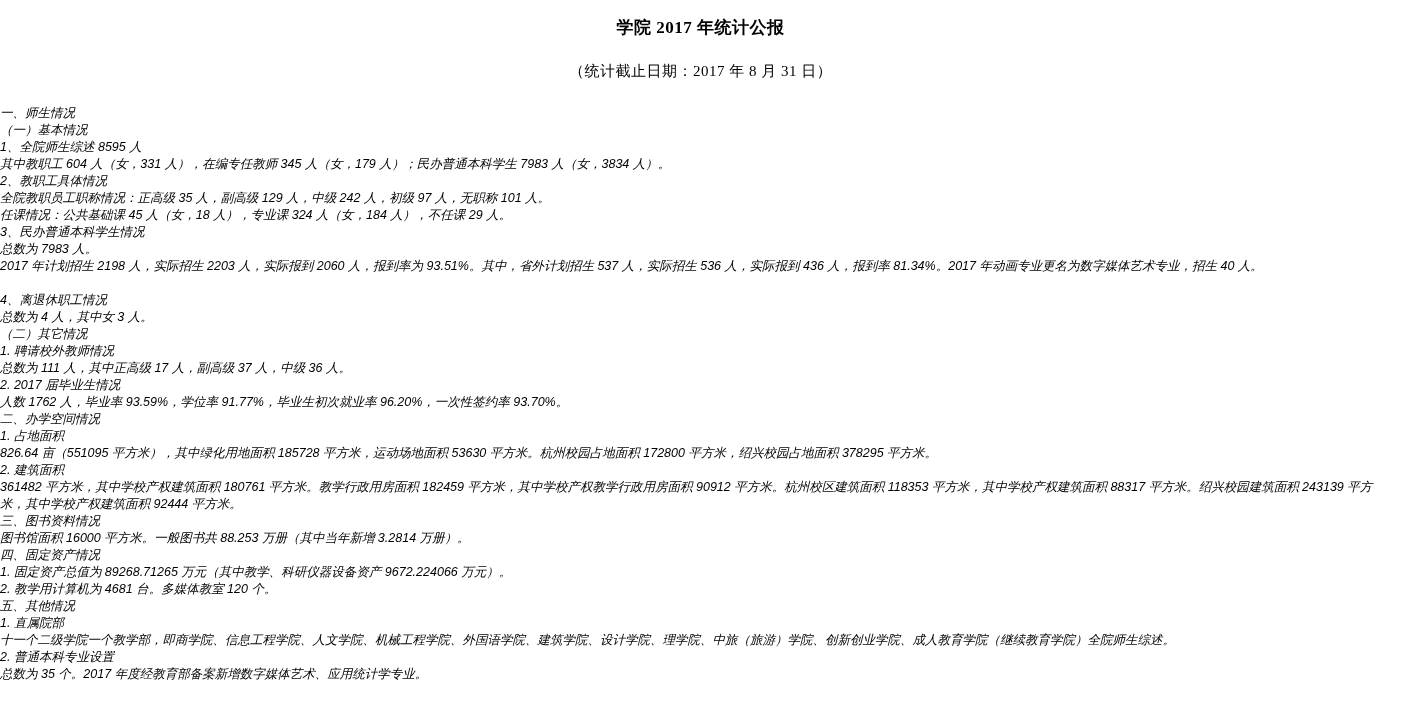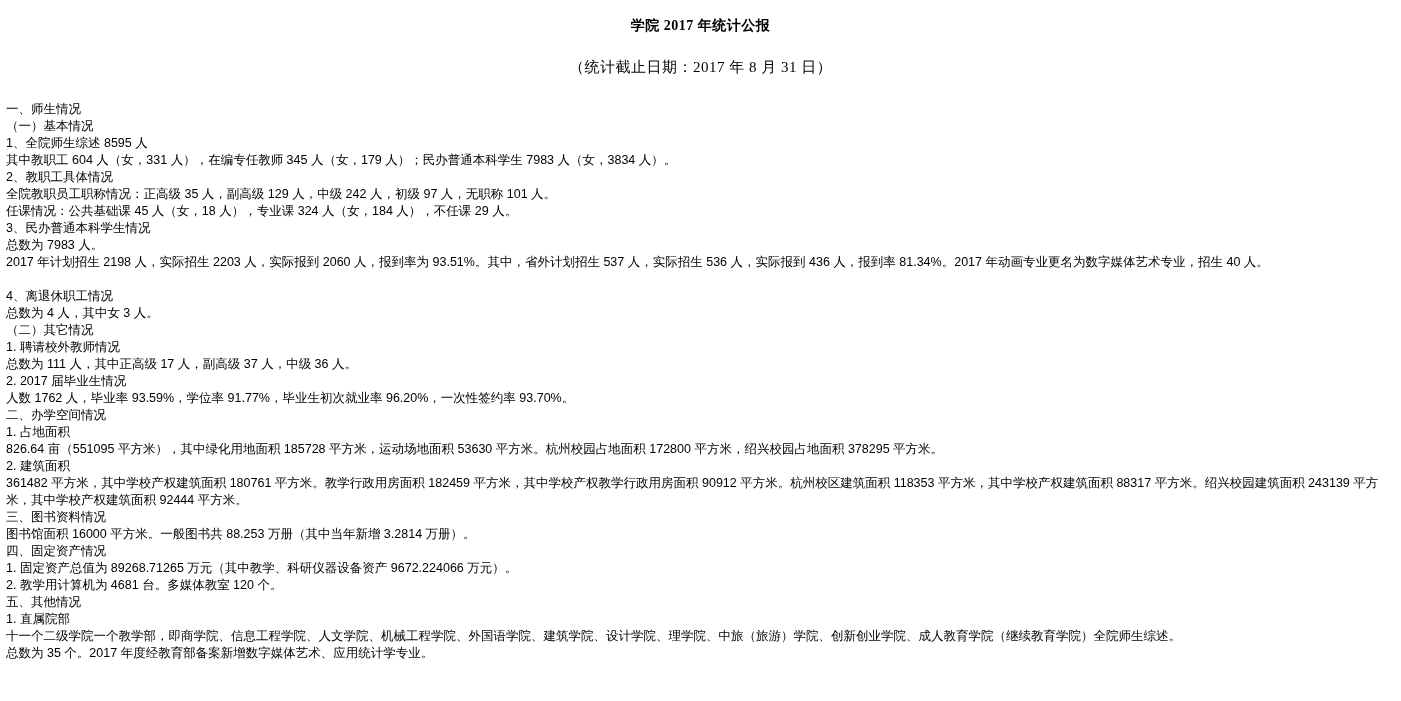--- a/index.html
+++ b/index.html
@@ -19,35 +19,35 @@
     width: 1401px;
     height: 701px;
     box-sizing: border-box;
     padding: 0;
   }
   .title-block {
     text-align: center;
     padding-top: 16px;
   }
   .doc-title {
-    font-size: 14px;
+    font-size: 17px;
     font-weight: bold;
     letter-spacing: 0.5px;
     line-height: 1.4;
   }
   .doc-subtitle {
     font-size: 15px;
     font-weight: normal;
     margin-top: 22px;
     letter-spacing: 0.5px;
   }
   .body-block {
     margin-top: 24px;
-    padding-left: 6px;
     padding-right: 6px;
+    font-style: italic;
   }
   .line {
     font-size: 12.5px;
     line-height: 17px;
     white-space: normal;
     word-break: break-all;
     font-family: "Liberation Sans", "DejaVu Sans", sans-serif;
   }
   .line.blank {
     height: 17px;
@@ -88,16 +88,17 @@
       <div class="line">2. 建筑面积</div>
       <div class="line">361482 平方米，其中学校产权建筑面积 180761 平方米。教学行政用房面积 182459 平方米，其中学校产权教学行政用房面积 90912 平方米。杭州校区建筑面积 118353 平方米，其中学校产权建筑面积 88317 平方米。绍兴校园建筑面积 243139 平方米，其中学校产权建筑面积 92444 平方米。</div>
       <div class="line">三、图书资料情况</div>
       <div class="line">图书馆面积 16000 平方米。一般图书共 88.253 万册（其中当年新增 3.2814 万册）。</div>
       <div class="line">四、固定资产情况</div>
       <div class="line">1. 固定资产总值为 89268.71265 万元（其中教学、科研仪器设备资产 9672.224066 万元）。</div>
       <div class="line">2. 教学用计算机为 4681 台。多媒体教室 120 个。</div>
       <div class="line">五、其他情况</div>
       <div class="line">1. 直属院部</div>
       <div class="line">十一个二级学院一个教学部，即商学院、信息工程学院、人文学院、机械工程学院、外国语学院、建筑学院、设计学院、理学院、中旅（旅游）学院、创新创业学院、成人教育学院（继续教育学院）全院师生综述。</div>
+      <div class="line">2. 普通本科专业设置</div>
       <div class="line">总数为 35 个。2017 年度经教育部备案新增数字媒体艺术、应用统计学专业。</div>
     </div>
 
 </div>
 
 </body></html>

